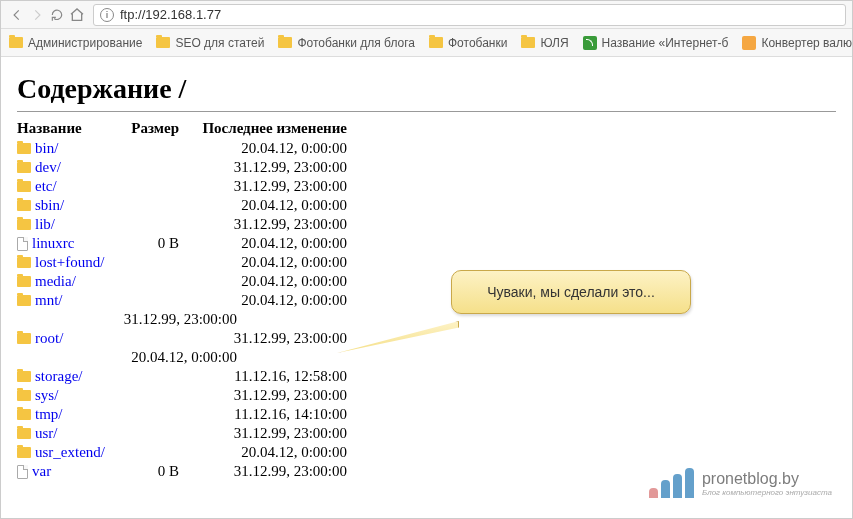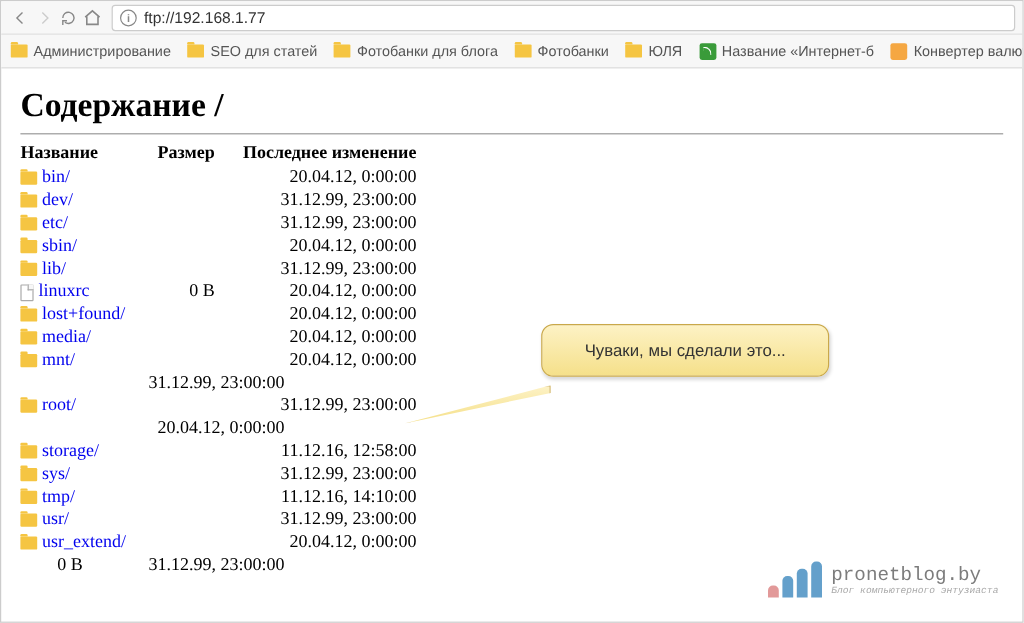--- a/index.html
+++ b/index.html
@@ -210,21 +210,21 @@
       position: absolute;
       right: 20px;
       bottom: 20px;
       display: flex;
       align-items: center;
       gap: 8px;
       opacity: 0.85;
     }
     .wm-bars { display: flex; align-items: flex-end; gap: 3px; }
     .wm-bar { width: 9px; background: #4a90c2; border-radius: 4px 4px 0 0; }
-    .wm-text { font-family: Liberation Mono, monospace; color: #888; }
+    .wm-text { font-family: Liberation Sans, sans-serif; color: #888; }
     .wm-text .t1 { font-size: 16px; color: #666; }
     .wm-text .t2 { font-size: 8px; font-style: italic; color: #999; }
   </style>
 </head>
 <body>
 
 <div class="toolbar">
   <div class="nav-btn">
     <svg viewBox="0 0 24 24">
         <path fill="none" stroke="#888" stroke-width="2" d="M15 4l-8 8 8 8"></path>
@@ -414,20 +414,24 @@
         </div>
         <div class="row">
           <div class="c-name">
             <span class="folder-ico"></span>
             <a class="link">usr_extend/</a>
           </div>
           <div class="c-size"></div>
           <div class="c-date">20.04.12, 0:00:00</div>
         </div>
         <div class="row">
+          <div class="c-name">
+            <span class="file-ico"></span>
+            <a class="link">var</a>
+          </div>
           <div class="c-size">0 B</div>
           <div class="c-date">31.12.99, 23:00:00</div>
         </div>
       </div>
   </div>
 </div>
 
 <div class="callout">
   <span>Чуваки, мы сделали это...</span>
 </div>

